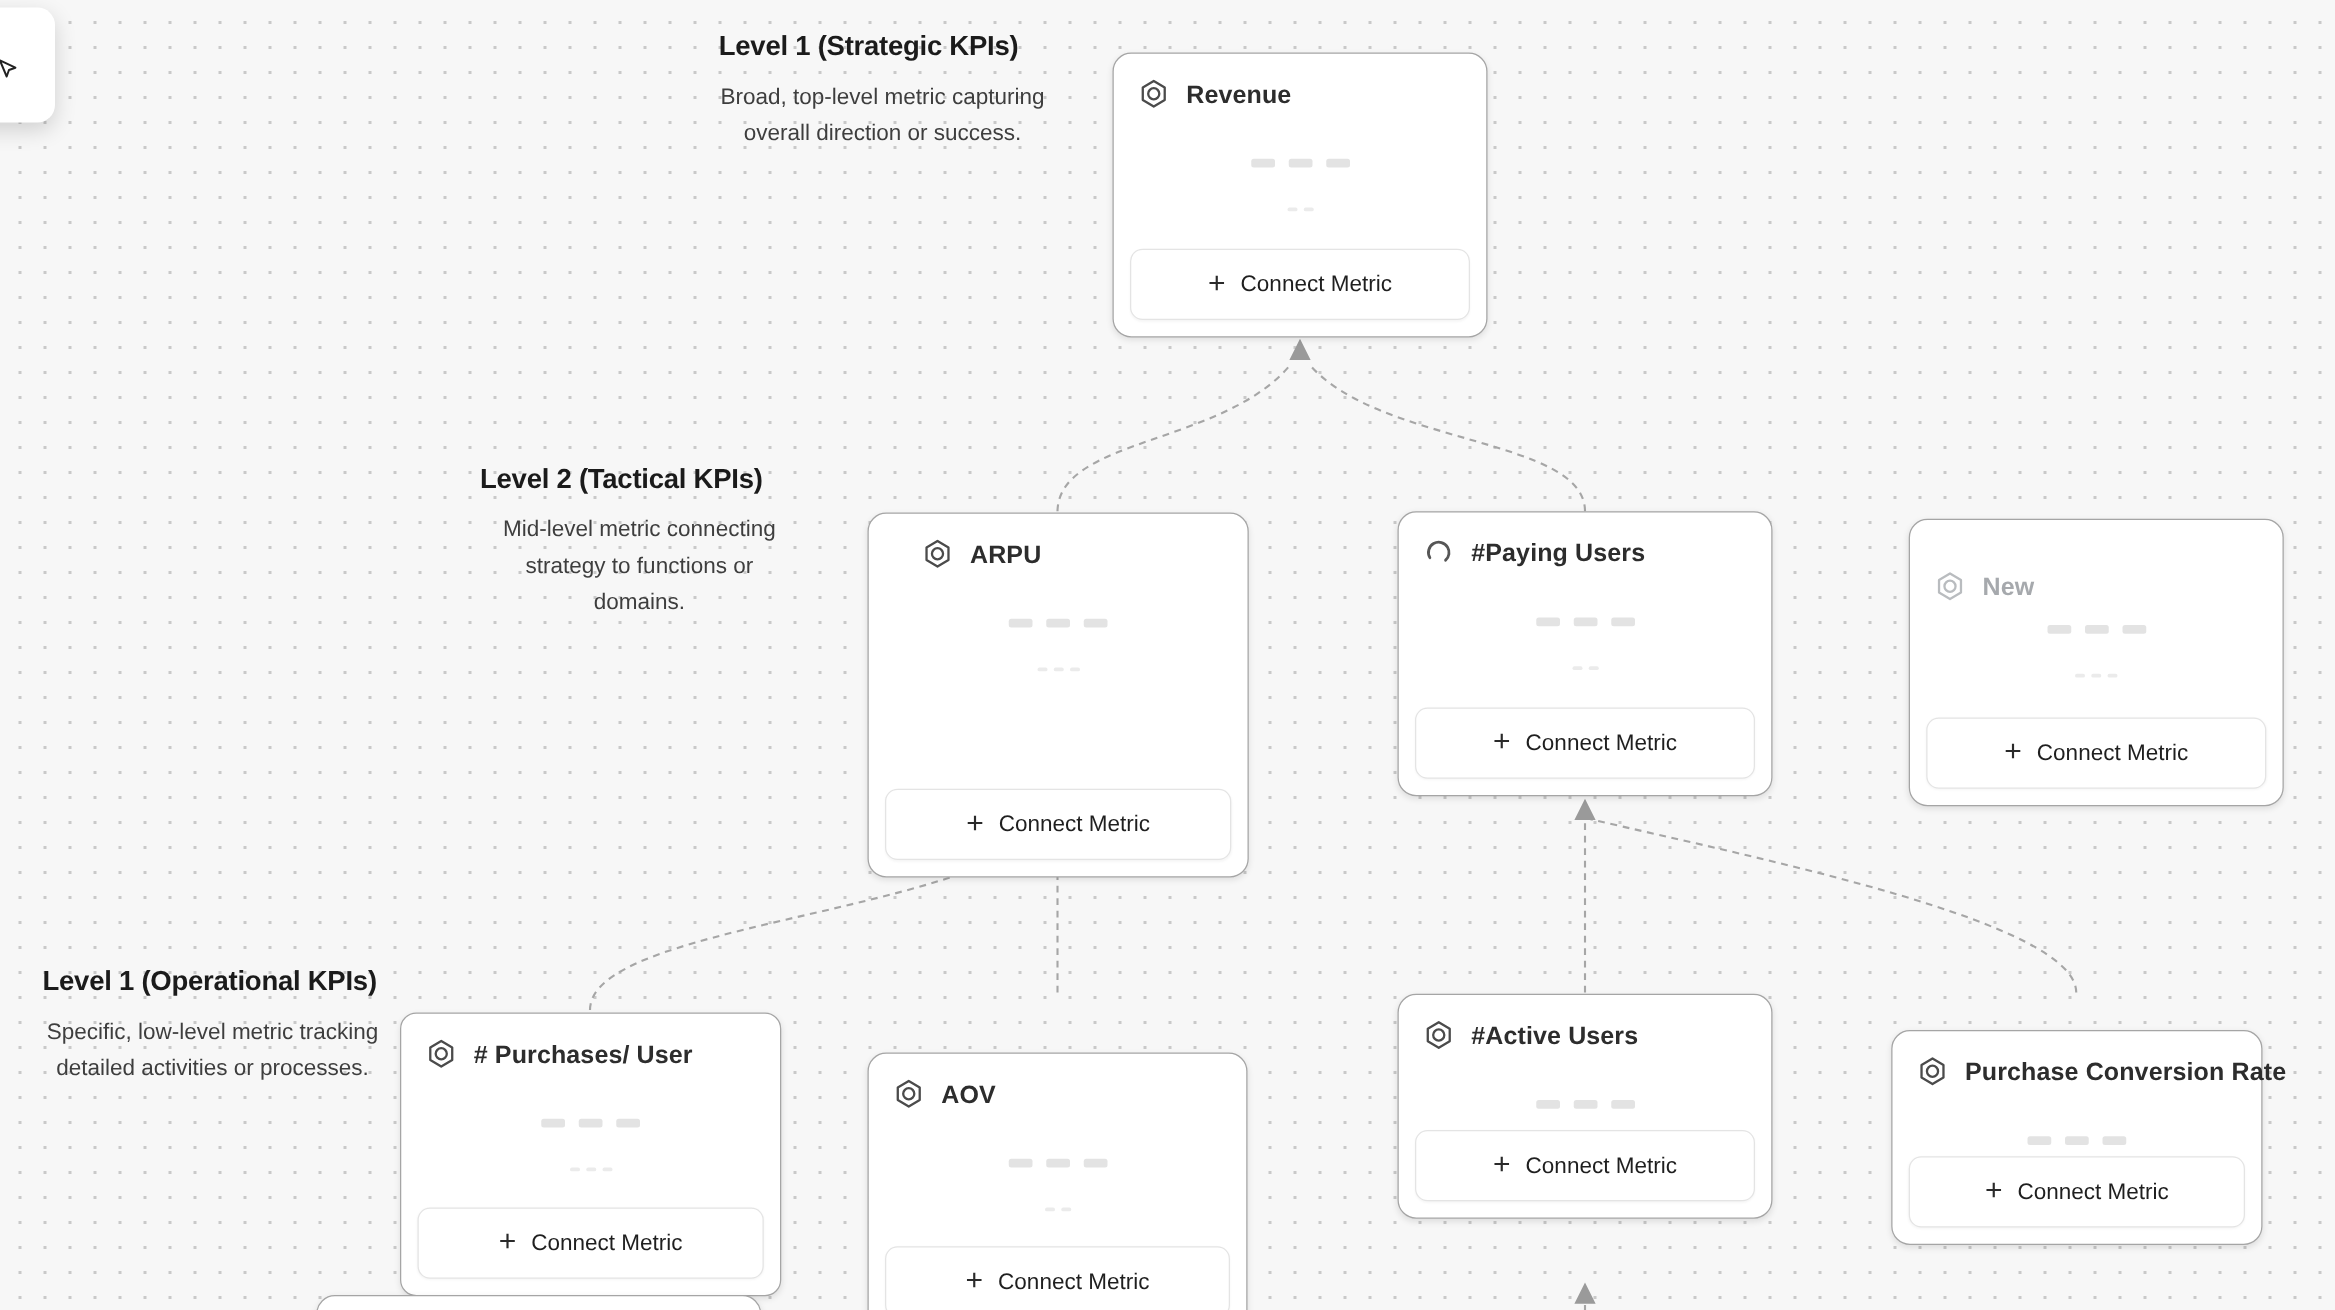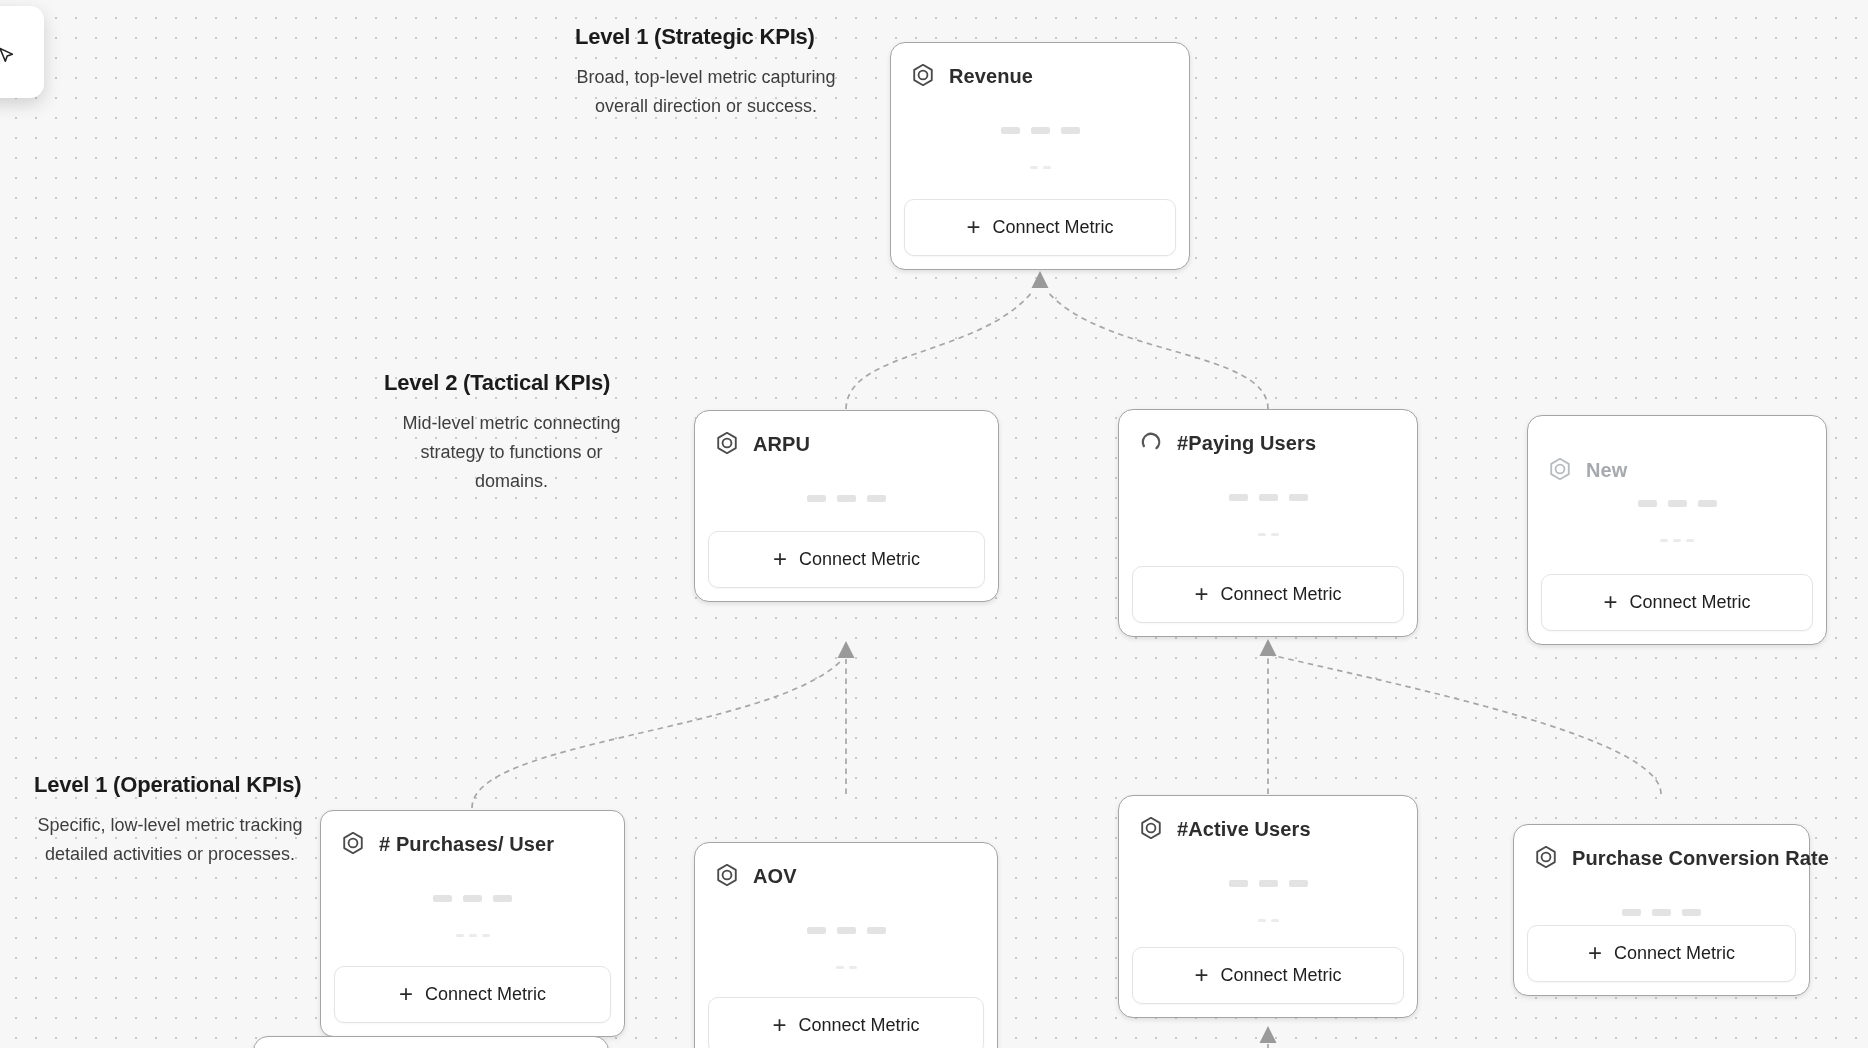--- a/index.html
+++ b/index.html
@@ -125,21 +125,21 @@
     <div class="sk-row sk2">
         <i></i>
         <i></i>
       </div>
     <button class="connect-btn">
       <span class="plus-glyph">+</span>
       <span>Connect Metric</span>
     </button>
   </article>
 
-  <article class="card" style="left:694px;top:410px;width:305px;height:192px;">
+  <article class="card" style="left:694px;top:410px;width:305px;height:292px;padding-left:23px;">
     <header class="card-header">
       <span class="metric-icon">
         <svg width="26" height="26" viewBox="0 0 24 24">
             <polygon points="12,2.6 20.1,7.3 20.1,16.7 12,21.4 3.9,16.7 3.9,7.3" fill="none" stroke="currentColor" stroke-width="1.7" stroke-linejoin="round"></polygon>
             <circle cx="12" cy="12" r="4.1" fill="none" stroke="currentColor" stroke-width="1.7"></circle>
           </svg>
       </span>
       <h3 class="card-title">ARPU</h3>
     </header>
     <div class="sk-row sk1">
@@ -252,21 +252,21 @@
     <div class="sk-row sk2">
         <i></i>
         <i></i>
       </div>
     <button class="connect-btn">
       <span class="plus-glyph">+</span>
       <span>Connect Metric</span>
     </button>
   </article>
 
-  <article class="card" style="left:1118px;top:795px;width:300px;height:223px;">
+  <article class="card" style="left:1118px;top:795px;width:300px;height:180px;">
     <header class="card-header">
       <span class="metric-icon">
         <svg width="26" height="26" viewBox="0 0 24 24">
             <polygon points="12,2.6 20.1,7.3 20.1,16.7 12,21.4 3.9,16.7 3.9,7.3" fill="none" stroke="currentColor" stroke-width="1.7" stroke-linejoin="round"></polygon>
             <circle cx="12" cy="12" r="4.1" fill="none" stroke="currentColor" stroke-width="1.7"></circle>
           </svg>
       </span>
       <h3 class="card-title">#Active Users</h3>
     </header>
     <div class="sk-row sk1">

